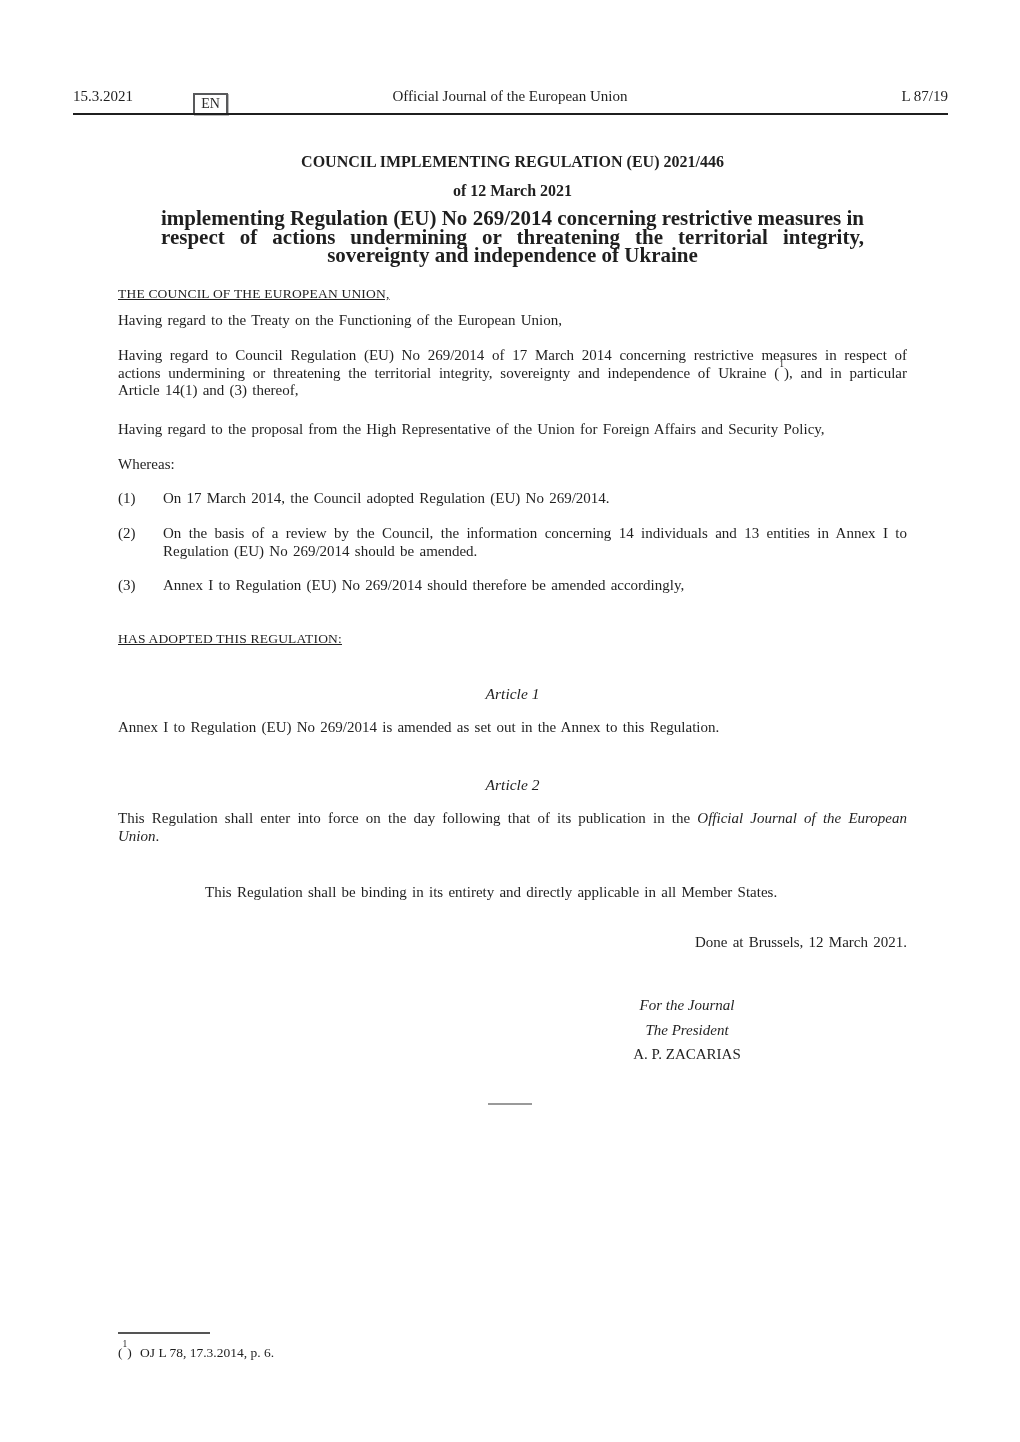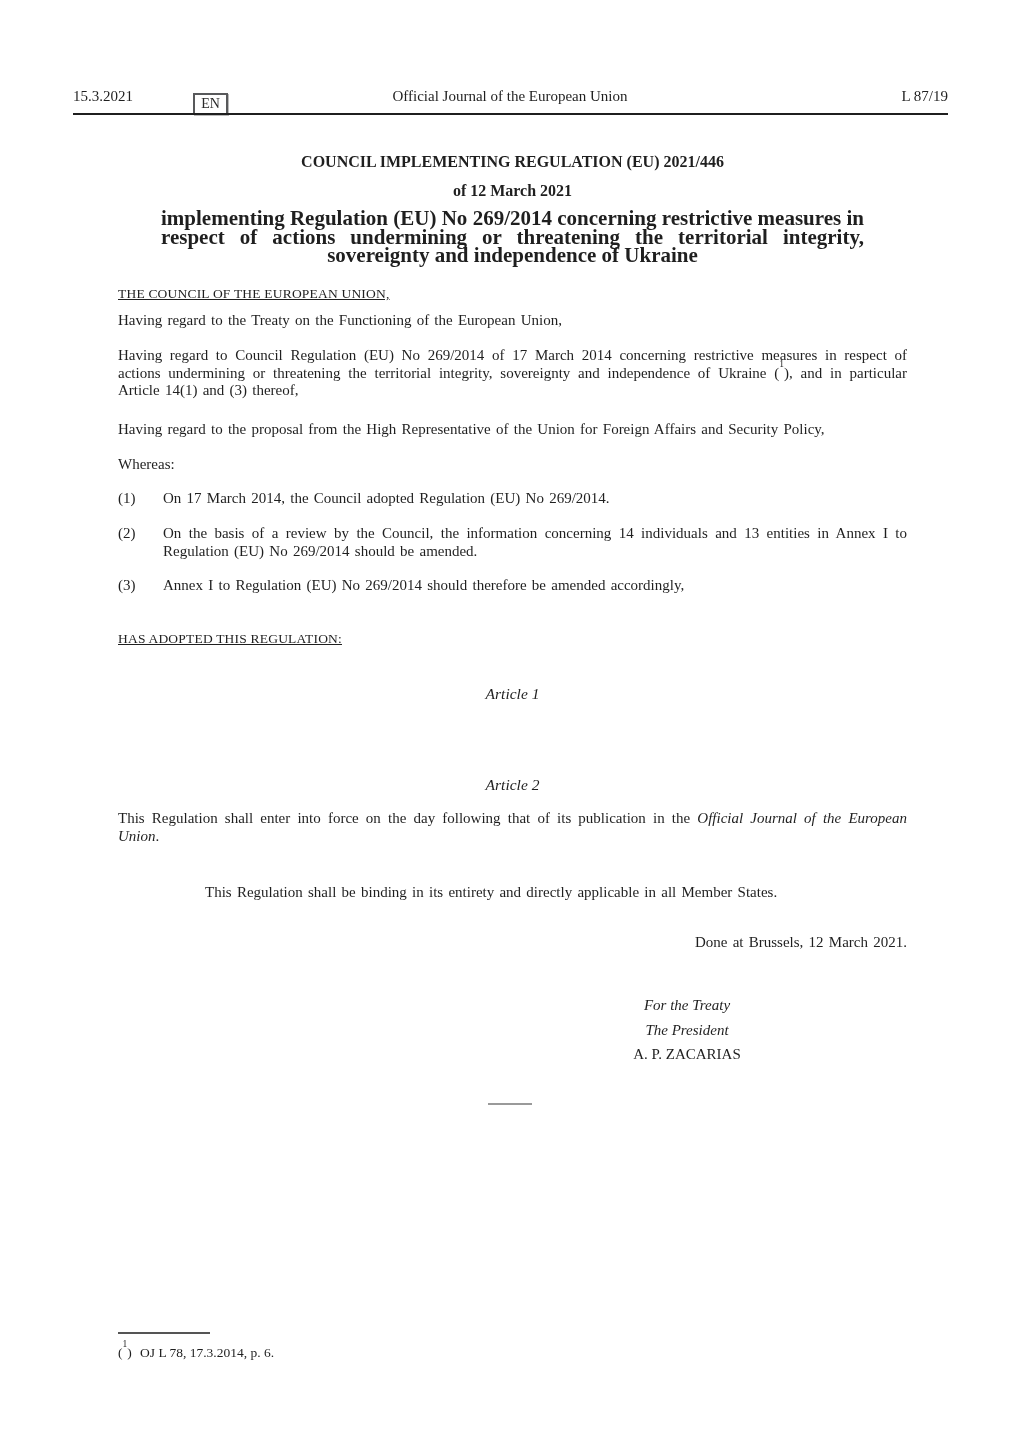--- a/index.html
+++ b/index.html
@@ -100,31 +100,32 @@
 
   <div class="abs recital" style="top:577px; left:118px; width:789px">
     <span class="num">(3)</span>
     <div class="rtext">Annex I to Regulation (EU) No 269/2014 should therefore be amended accordingly,</div>
   </div>
 
   <div class="abs smallcaps-line" style="top:630px; left:118px; width:789px">HAS ADOPTED THIS REGULATION:</div>
 
   <div class="abs article-heading" style="top:685px; left:118px; width:789px">Article 1</div>
 
+  <div class="abs body-par" style="top:719px; left:118px; width:789px">Annex I to Regulation (EU) No 269/2014 is amended as set out in the Annex to this Regulation.</div>
 
   <div class="abs article-heading" style="top:776px; left:118px; width:789px">Article 2</div>
 
   <div class="abs body-par" style="top:810px; left:118px; width:789px"><span>This Regulation shall enter into force on the day following that of its publication in the </span><em>Official Journal of the European Union</em><span>.</span></div>
 
   <div class="abs body-par" style="top:884px; left:205px; width:702px; text-align:left">This Regulation shall be binding in its entirety and directly applicable in all Member States.</div>
 
   <div class="abs body-par" style="top:934px; left:205px; width:702px; text-align:right">Done at Brussels, 12 March 2021.</div>
 
   <div class="abs sig" style="top:993px; left:520px; width:334px">
-    <div class="it">For the Treaty</div>
+    <div class="it">For the Journal</div>
     <div class="it">The President</div>
     <div>A. P. ZACARIAS</div>
   </div>
 
   <div class="abs divider" style="top:1103px; left:488px; width:44px"></div>
 
   <div class="abs footnote-rule" style="top:1332px; left:118px; width:92px"></div>
 
   <div class="abs footnote" style="top:1344px; left:118px; width:789px"><span class="fn-marker"><span>(</span><sup class="fnref">1</sup><span>)</span></span><span>OJ L 78, 17.3.2014, p. 6.</span></div>
 

